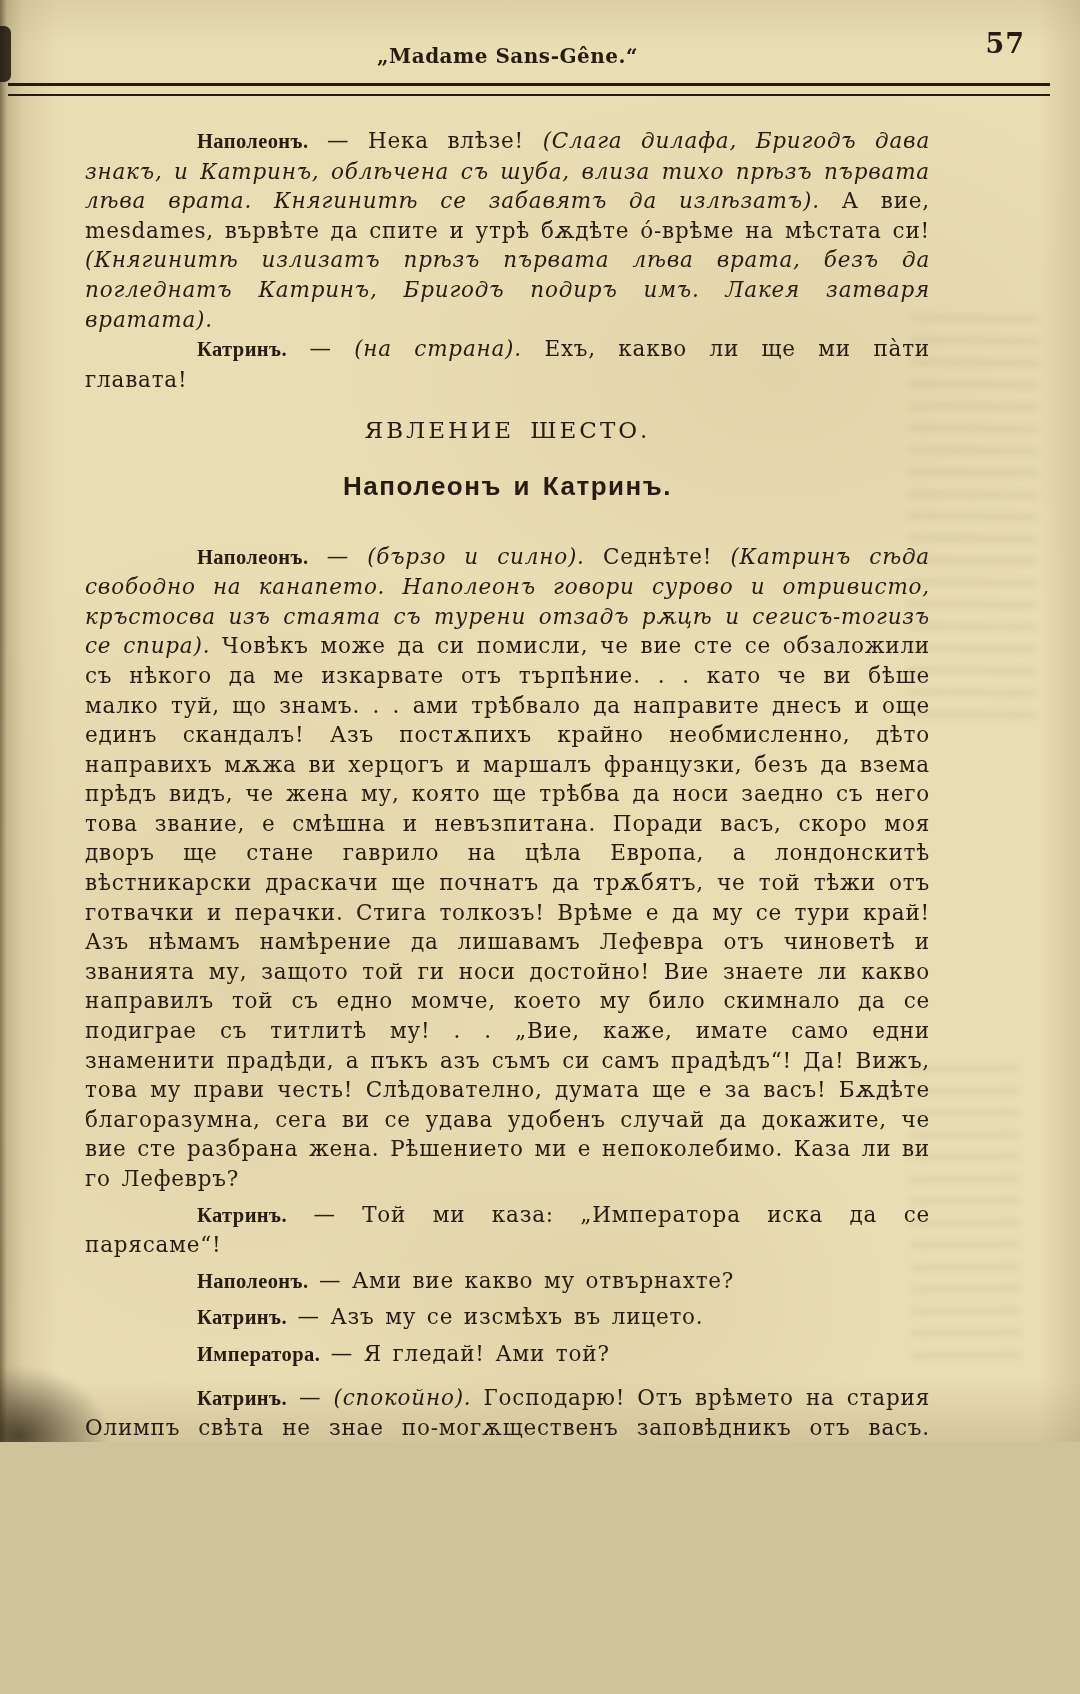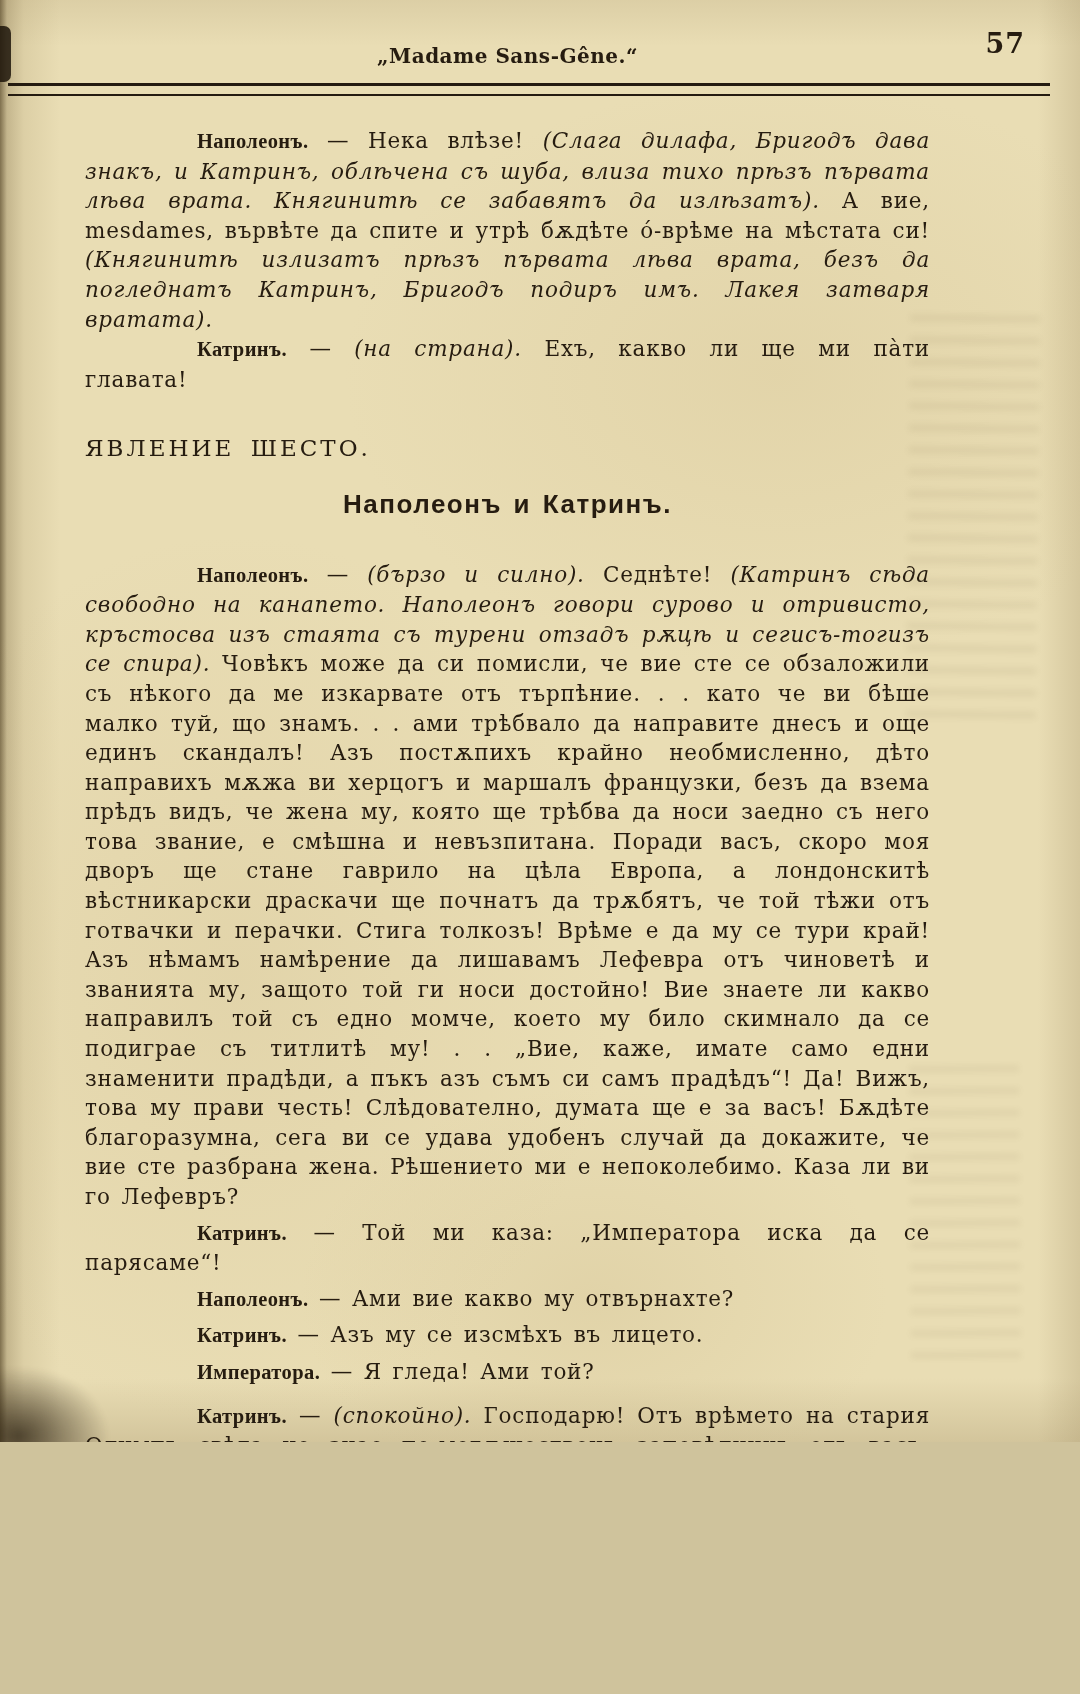--- a/index.html
+++ b/index.html
@@ -37,21 +37,21 @@
 
   
   .text-area{margin:30px 150px 0 85px;}
   .block{
     margin:0;
     font-size:21.5px;line-height:29.6px;
     letter-spacing:.8px;word-spacing:3px;
     text-align:justify;text-indent:112px;
   }
   .type-scene-heading{
-    text-align:left;text-indent:0;margin-top:40px;
+    text-align:center;text-indent:0;margin-top:22px;
     font-size:23px;letter-spacing:3px;word-spacing:6px;
   }
   .type-scene-characters{
     text-align:center;text-indent:0;margin-top:26px;margin-bottom:0;
     font-family:Liberation Sans, sans-serif;
     font-size:26px;font-weight:bold;letter-spacing:1.5px;
   }
   .type-speech{margin-top:40px;}
   .type-dialogue-short{margin-top:6px;}
   .type-closing-speech{margin-top:13px;}
@@ -81,17 +81,17 @@
 
   <main class="text-area">
       <p class="block type-dialogue"><span class="seg-bold">Наполеонъ.</span><span class="seg-normal"> — Нека влѣзе! </span><span class="seg-italic">(Слага дилафа, Бригодъ дава знакъ, и Катринъ, облѣчена съ шуба, влиза тихо прѣзъ първата лѣва врата. Княгинитѣ се забавятъ да излѣзатъ).</span><span class="seg-normal"> А вие, mesdames, вървѣте да спите и утрѣ бѫдѣте о́-врѣме на мѣстата си! </span><span class="seg-italic">(Княгинитѣ излизатъ прѣзъ първата лѣва врата, безъ да погледнатъ Катринъ, Бригодъ подиръ имъ. Лакея затваря вратата).</span></p>
       <p class="block type-dialogue"><span class="seg-bold">Катринъ.</span><span class="seg-normal"> — </span><span class="seg-italic">(на страна).</span><span class="seg-normal"> Ехъ, какво ли ще ми па̀ти главата!</span></p>
       <p class="block type-scene-heading"><span class="seg-normal">ЯВЛЕНИЕ ШЕСТО.</span></p>
       <p class="block type-scene-characters"><span class="seg-normal">Наполеонъ и Катринъ.</span></p>
       <p class="block type-speech"><span class="seg-bold">Наполеонъ.</span><span class="seg-normal"> — </span><span class="seg-italic">(бързо и силно).</span><span class="seg-normal"> Седнѣте! </span><span class="seg-italic">(Катринъ сѣда свободно на канапето. Наполеонъ говори сурово и отривисто, кръстосва изъ стаята съ турени отзадъ рѫцѣ и сегисъ-тогизъ се спира).</span><span class="seg-normal"> Човѣкъ може да си помисли, че вие сте се обзаложили съ нѣкого да ме изкарвате отъ търпѣние. . . като че ви бѣше малко туй, що знамъ. . . ами трѣбвало да направите днесъ и още единъ скандалъ! Азъ постѫпихъ крайно необмисленно, дѣто направихъ мѫжа ви херцогъ и маршалъ французки, безъ да взема прѣдъ видъ, че жена му, която ще трѣбва да носи заедно съ него това звание, е смѣшна и невъзпитана. Поради васъ, скоро моя дворъ ще стане гаврило на цѣла Европа, а лондонскитѣ вѣстникарски драскачи ще почнатъ да трѫбятъ, че той тѣжи отъ готвачки и перачки. Стига толкозъ! Врѣме е да му се тури край! Азъ нѣмамъ намѣрение да лишавамъ Лефевра отъ чиноветѣ и званията му, защото той ги носи достойно! Вие знаете ли какво направилъ той съ едно момче, което му било скимнало да се подиграе съ титлитѣ му! . . „Вие, каже, имате само едни знаменити прадѣди, а пъкъ азъ съмъ си самъ прадѣдъ“! Да! Вижъ, това му прави честь! Слѣдователно, думата ще е за васъ! Бѫдѣте благоразумна, сега ви се удава удобенъ случай да докажите, че вие сте разбрана жена. Рѣшението ми е непоколебимо. Каза ли ви го Лефевръ?</span></p>
       <p class="block type-dialogue-short"><span class="seg-bold">Катринъ.</span><span class="seg-normal"> — Той ми каза: „Императора иска да се парясаме“!</span></p>
       <p class="block type-dialogue-short"><span class="seg-bold">Наполеонъ.</span><span class="seg-normal"> — Ами вие какво му отвърнахте?</span></p>
       <p class="block type-dialogue-short"><span class="seg-bold">Катринъ.</span><span class="seg-normal"> — Азъ му се изсмѣхъ въ лицето.</span></p>
-      <p class="block type-dialogue-short"><span class="seg-bold">Императора.</span><span class="seg-normal"> — Я гледа! Ами той?</span></p>
+      <p class="block type-dialogue-short"><span class="seg-bold">Императора.</span><span class="seg-normal"> — Я гледай! Ами той?</span></p>
       <p class="block type-closing-speech"><span class="seg-bold">Катринъ.</span><span class="seg-normal"> — </span><span class="seg-italic">(спокойно).</span><span class="seg-normal"> Господарю! Отъ врѣмето на стария Олимпъ свѣта не знае по-могѫщественъ заповѣдникъ отъ васъ. Стига ви да мигните само съ око и петстотинъ хиляди войници ще профучатъ като буря отъ Рейнъ до Дунавъ, па макаръ само, като небесенъ гръмъ, да мините побѣдно между тѣхъ, ала цѣлия ви гений и цѣлата ви власть не могатъ да сторятъ само едно нѣщо: да ми отнематъ лю-</span></p>
     </main>
 
 </div>
 
 </body></html>

